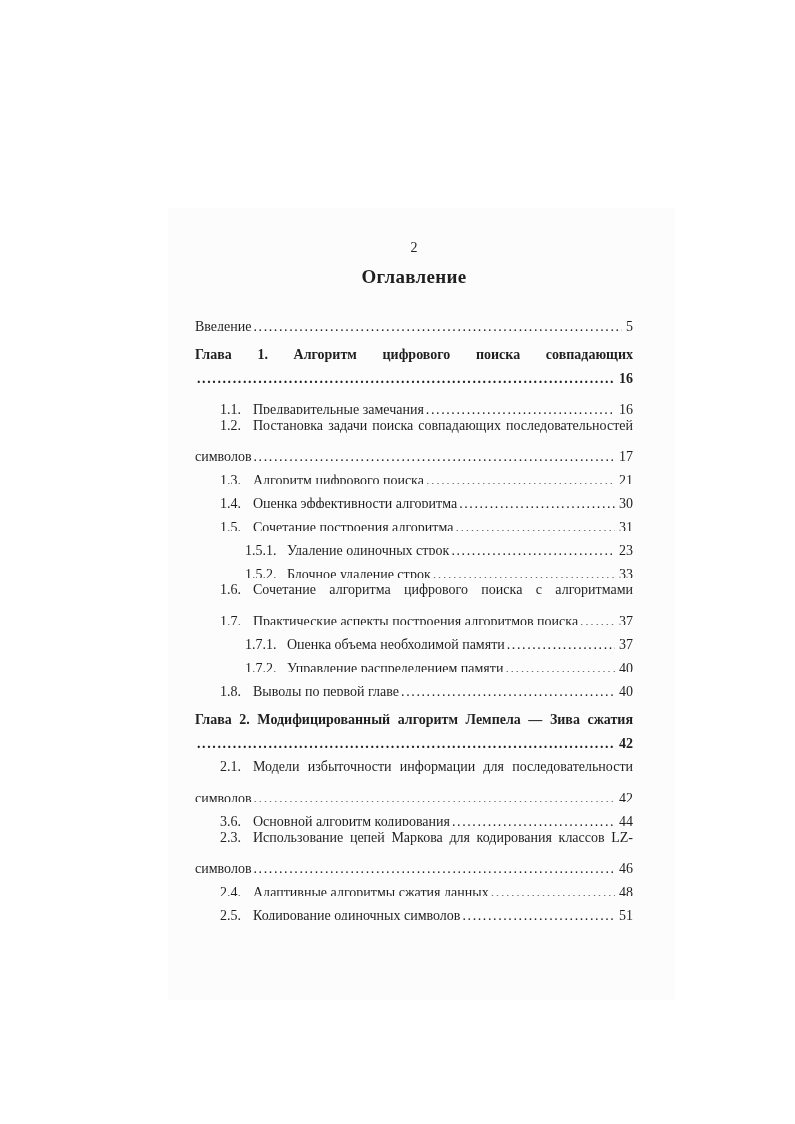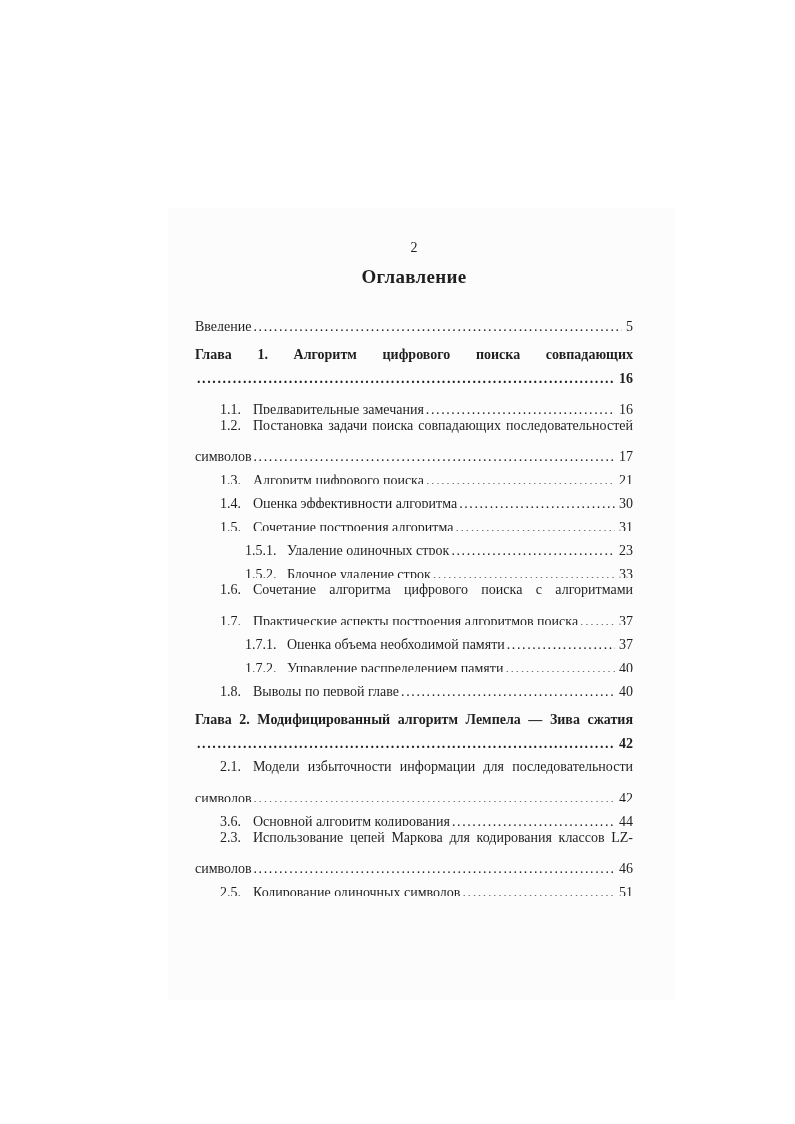--- a/index.html
+++ b/index.html
@@ -200,20 +200,28 @@
               <span class="jtext">Использование цепей Маркова для кодирования классов LZ-</span>
             </div>
             <div class="row">
               <span class="tail">символов</span>
               <span class="leader"></span>
               <span class="pg">46</span>
             </div>
           </div>
           <div class="toc-entry">
             <div class="row">
+              <span class="num ind1">2.4.</span>
+              <span class="label">Адаптивные алгоритмы сжатия данных</span>
+              <span class="leader"></span>
+              <span class="pg">48</span>
+            </div>
+          </div>
+          <div class="toc-entry">
+            <div class="row">
               <span class="num ind1">2.5.</span>
               <span class="label">Кодирование одиночных символов</span>
               <span class="leader"></span>
               <span class="pg">51</span>
             </div>
           </div>
         </div>
     </div>
   </div>
 </div>

